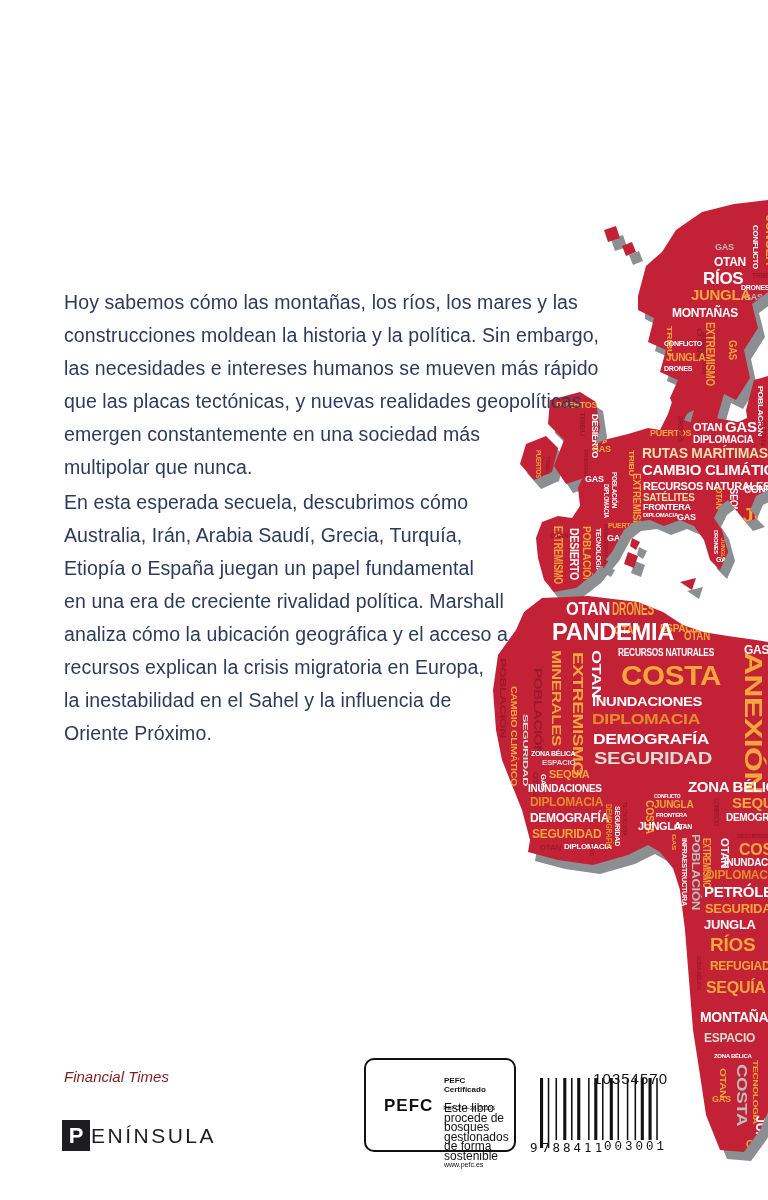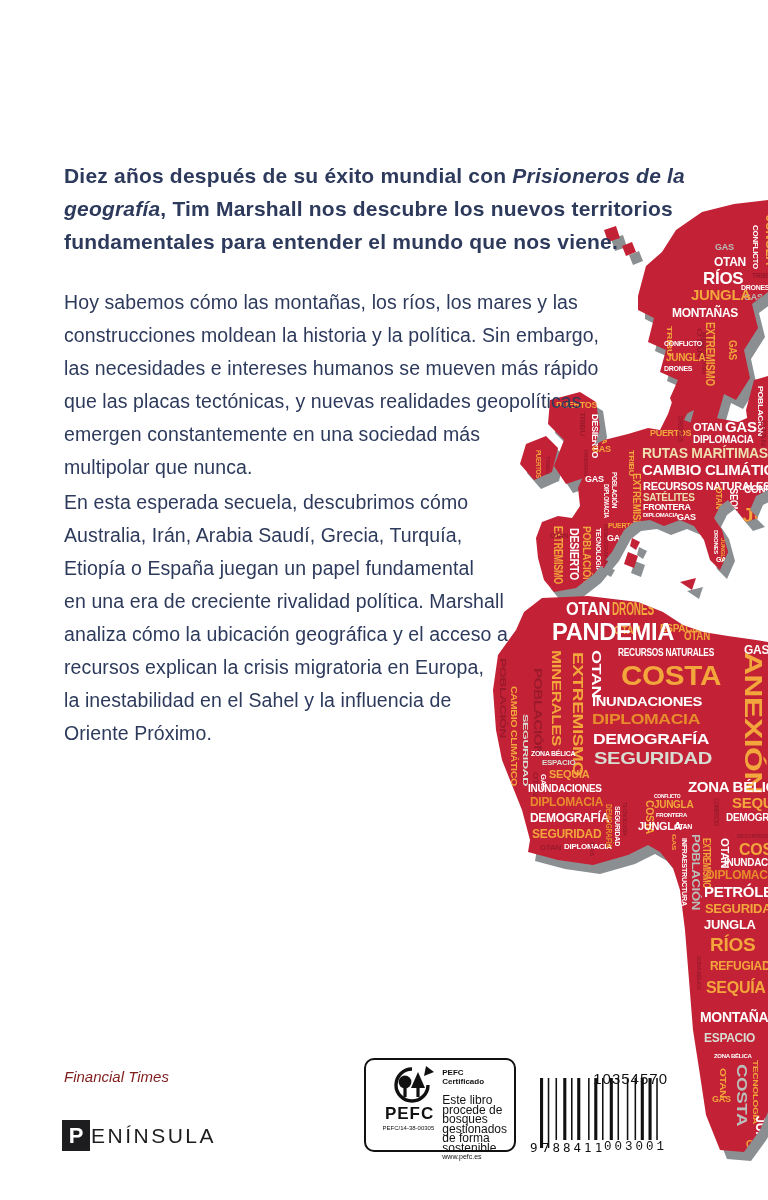--- a/index.html
+++ b/index.html
@@ -11,24 +11,24 @@
   .intro .it{font-style:italic;}
   .body-p{font-size:19.5px;line-height:33px;font-weight:400;width:680px;letter-spacing:.1px;}
   #p2{top:266px;} #p3{top:466px;} #p4{top:753px;}
   .quote{top:906px;font-size:21px;line-height:42px;width:690px;}
   .quote-src{position:absolute;left:64px;top:1068px;font-size:15px;font-style:italic;color:#7f1d1d;}
   
   #map{position:absolute;left:488px;top:200px;width:280px;height:1000px;}
   
   .pefc{position:absolute;left:364px;top:1058px;width:152px;height:94px;border:2.5px solid #111;
         border-radius:10px;background:#fff;box-sizing:border-box;display:flex;padding:6px 7px 4px 8px;}
-  .pefc-left{width:62px;display:flex;flex-direction:column;align-items:flex-end;}
+  .pefc-left{width:62px;display:flex;flex-direction:row;align-items:center;gap:10px;}
   .pefc-acronym{font-weight:bold;font-size:17px;letter-spacing:1px;color:#111;line-height:16px;}
   .pefc-code{font-size:6px;color:#111;margin-top:3px;white-space:nowrap;}
-  .pefc-right{flex:1;padding-left:8px;display:flex;flex-direction:column;}
+  .pefc-right{flex:1;padding-left:8px;display:flex;flex-direction:column;margin-top:8px;}
   .pefc-title{font-size:8px;font-weight:bold;color:#111;margin-top:2px;}
   .pefc-body{font-size:12px;color:#111;line-height:9.5px;margin-top:10px;white-space:pre-line;}
   .pefc-url{font-size:7px;color:#111;margin-top:auto;margin-bottom:2px;}
   
   .barcode{position:absolute;left:530px;top:1058px;width:140px;height:96px;background:#fff;}
   .bc-top{position:absolute;right:2px;top:12px;font-size:15px;color:#111;letter-spacing:1px;
           font-family:"Liberation Sans",sans-serif;}
   .bc-bars{position:absolute;left:10px;top:20px;}
   .bc-digits{position:absolute;left:0;top:82px;width:136px;display:flex;font-size:12.5px;color:#111;
              font-family:"DejaVu Sans Mono",monospace;}
@@ -220,23 +220,20 @@
         <text x="226" y="858" font-size="6" font-weight="700" letter-spacing="-0.3" fill="#ffffff">ZONA BÉLICA</text>
         <text x="232" y="868" font-size="9" font-weight="700" letter-spacing="-0.3" fill="#f2a63c" transform="rotate(90 232 868)" textLength="30" lengthAdjust="spacingAndGlyphs">OTAN</text>
         <text x="224" y="902" font-size="9" font-weight="700" letter-spacing="-0.3" fill="#f2a63c">GAS</text>
         <text x="249" y="864" font-size="15" font-weight="700" letter-spacing="-0.3" fill="#b9beba" transform="rotate(90 249 864)" textLength="62" lengthAdjust="spacingAndGlyphs">COSTA</text>
         <text x="265" y="860" font-size="8" font-weight="700" letter-spacing="-0.3" fill="#f2a63c" transform="rotate(90 265 860)" textLength="64" lengthAdjust="spacingAndGlyphs">TECNOLOGÍA</text>
         <text x="268" y="916" font-size="15" font-weight="700" letter-spacing="-0.3" fill="#ffffff" transform="rotate(90 268 916)" textLength="50" lengthAdjust="spacingAndGlyphs">JUNGLA</text>
         <text x="258" y="948" font-size="10" font-weight="700" letter-spacing="-0.3" fill="#f2a63c">OTAN</text>
       </g>
   </svg>
 
-  <p class="para intro"><span>Diez años después de su éxito mundial con </span><span class="it">Prisioneros de la
-geografía</span><span>, Tim Marshall nos descubre los nuevos territorios
-fundamentales para entender el mundo que nos viene.</span></p>
 
   <p id="p2" class="para body-p">Hoy sabemos cómo las montañas, los ríos, los mares y las
 construcciones moldean la historia y la política. Sin embargo,
 las necesidades e intereses humanos se mueven más rápido
 que las placas tectónicas, y nuevas realidades geopolíticas
 emergen constantemente en una sociedad más
 multipolar que nunca.</p>
   <p id="p3" class="para body-p">En esta esperada secuela, descubrimos cómo
 Australia, Irán, Arabia Saudí, Grecia, Turquía,
 Etiopía o España juegan un papel fundamental

